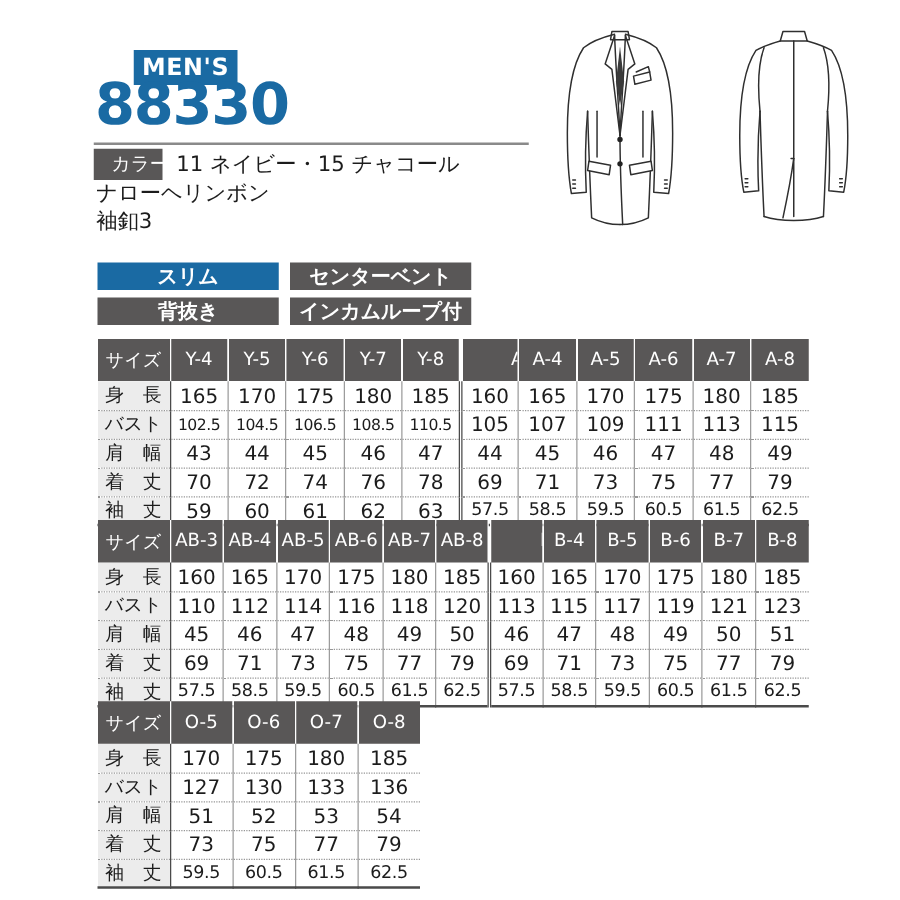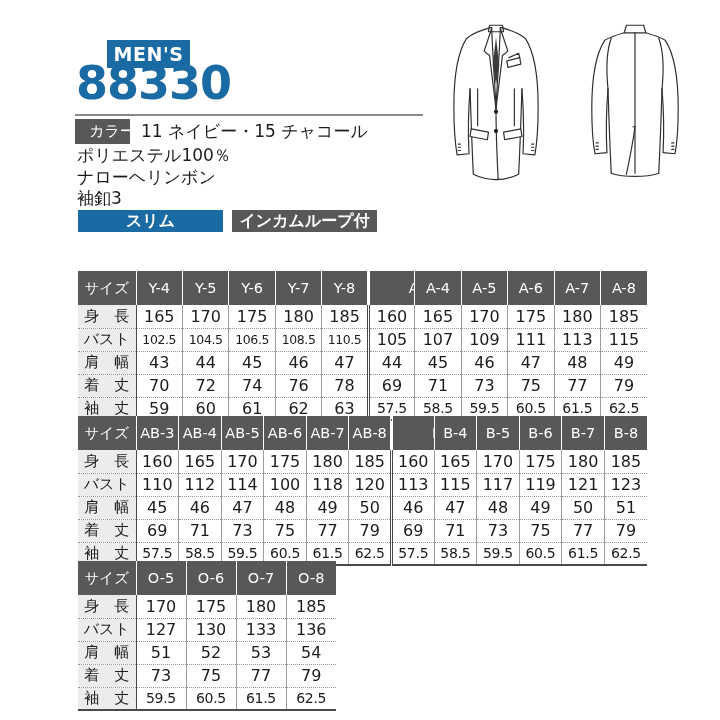--- a/index.html
+++ b/index.html
@@ -116,27 +116,28 @@
 </div>
 
 <div class="divider"></div>
 
 <div class="color-row">
   <span class="color-badge">カラー</span>
   <span class="color-value">11 ネイビー・15 チャコール</span>
 </div>
 
 <div class="specs">
-  <div>ポリエステル100％</div>
   <div>ナローヘリンボン</div>
   <div>袖釦3</div>
 </div>
 
 <div class="features">
     <div class="feature blue">スリム</div>
+    <div class="feature gray">センターベント</div>
+    <div class="feature gray">背抜き</div>
     <div class="feature gray">インカムループ付</div>
   </div>
 
 <div class="jackets">
 
   <svg width="132" height="162" viewBox="0 0 100 150" fill="none" stroke="#2f2f2f" stroke-width="1.1" stroke-linejoin="round" stroke-linecap="round">
     <path d="M44,3 L56,3 L57,9 L43,9 Z"></path>
     <path d="M46,5 C38,7 28,11 23,15 C15,27 11,50 11,78 C11,98 12,112 14,123 L25,122 C24,102 24,86 26,62"></path>
     <path d="M26,62 C27,95 28,120 29,141 C37,145 46,146 50,146"></path>
     <path d="M54,5 C62,7 72,11 77,15 C85,27 89,50 89,78 C89,98 88,112 86,123 L75,122 C76,102 76,86 74,62"></path>
@@ -330,21 +331,21 @@
           <td>170</td>
           <td>175</td>
           <td>180</td>
           <td>185</td>
         </tr>
         <tr>
           <th class="row-label">バスト</th>
           <td>110</td>
           <td>112</td>
           <td>114</td>
-          <td>100</td>
+          <td>116</td>
           <td>118</td>
           <td>120</td>
           <td class="group-start">113</td>
           <td>115</td>
           <td>117</td>
           <td>119</td>
           <td>121</td>
           <td>123</td>
         </tr>
         <tr>

